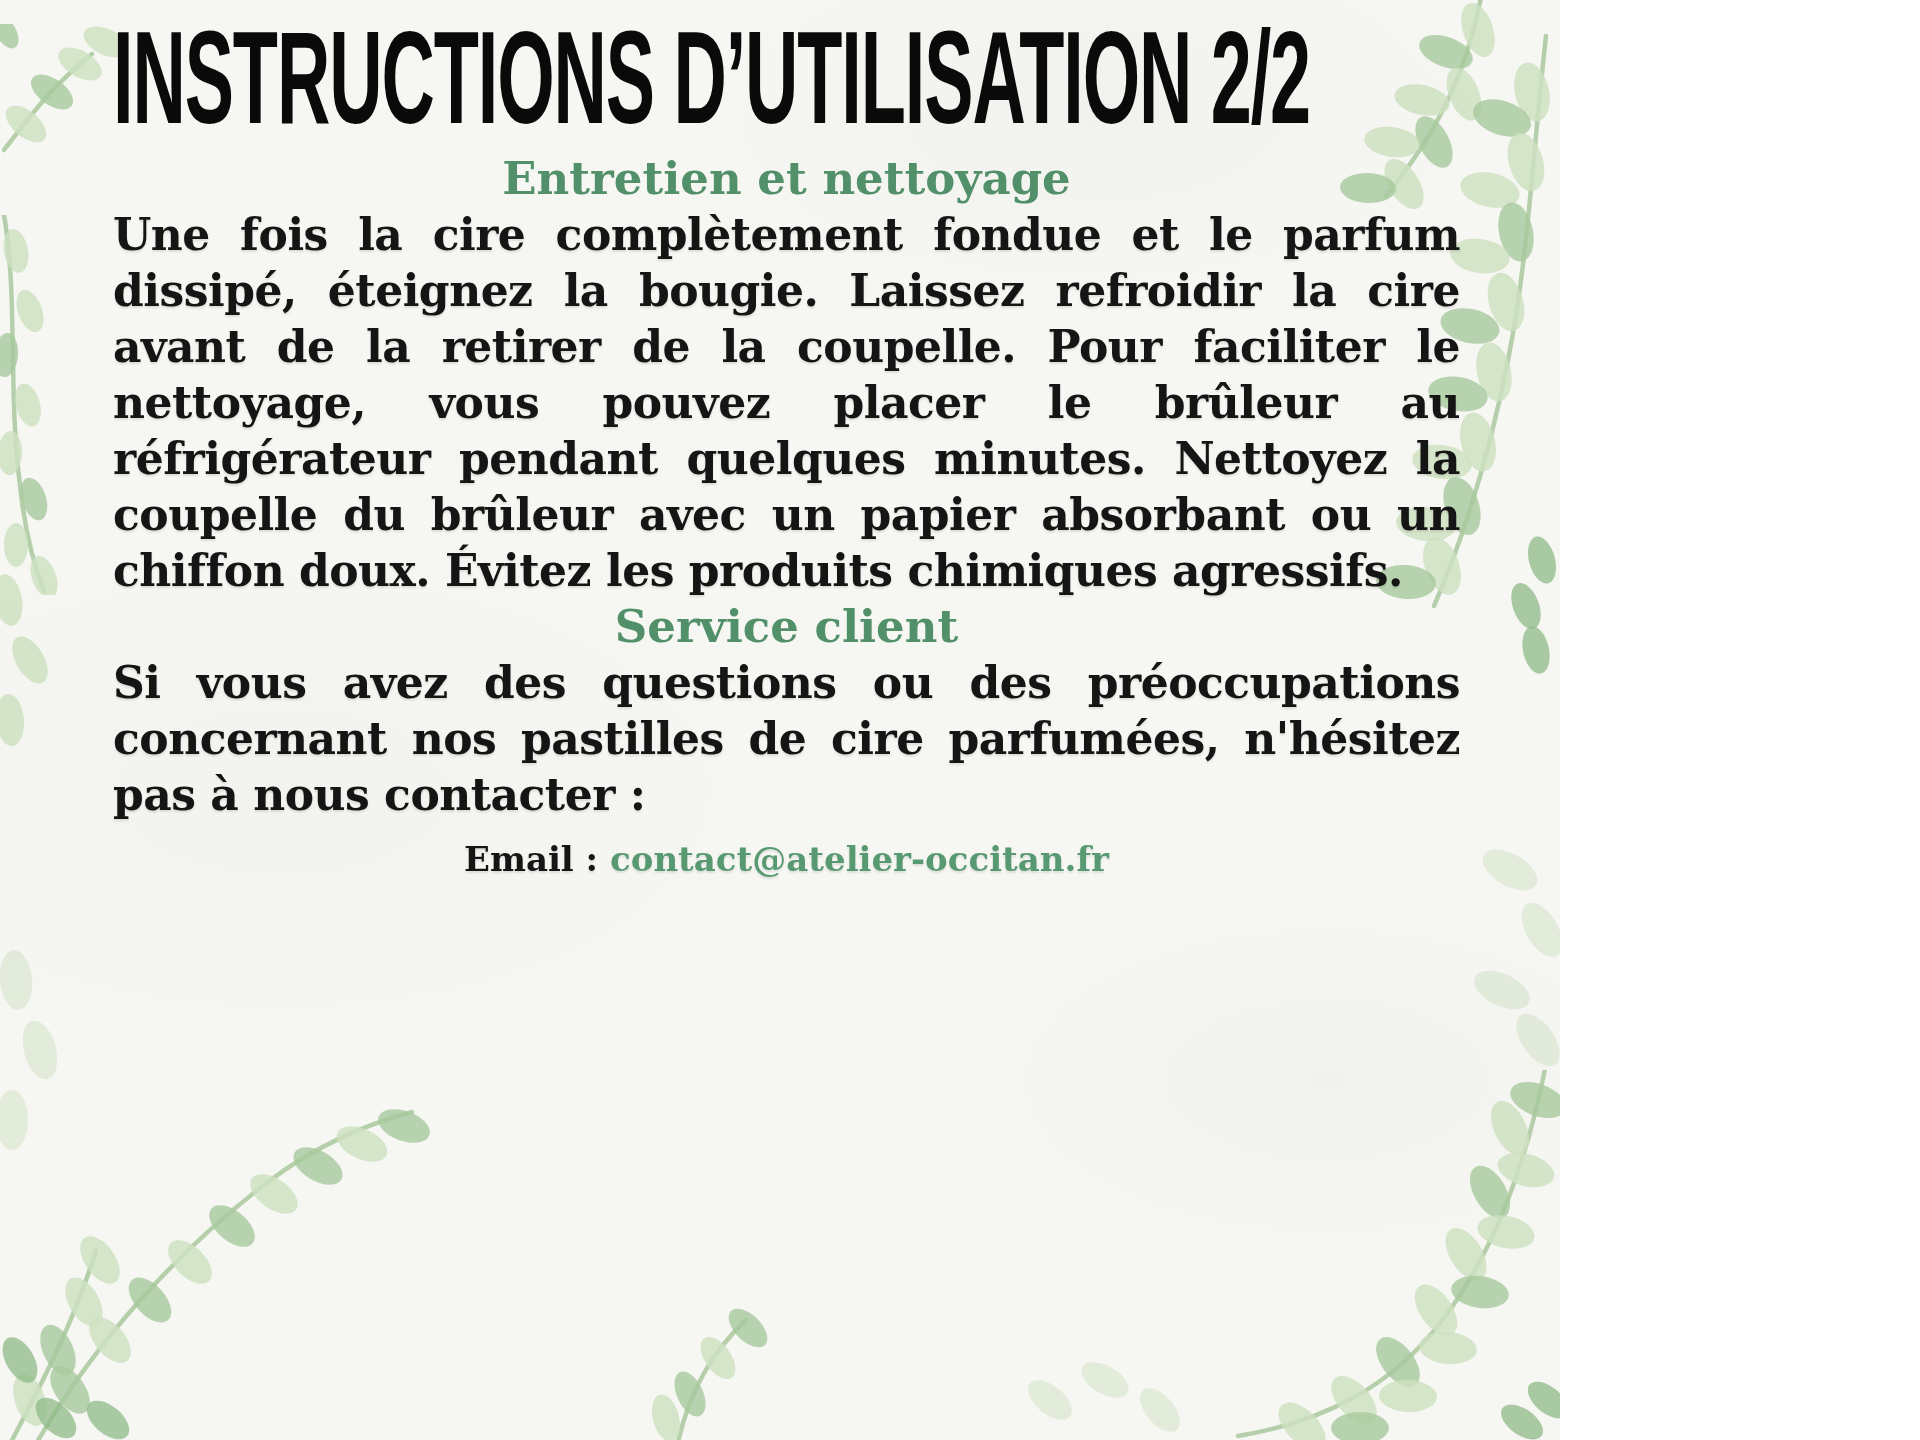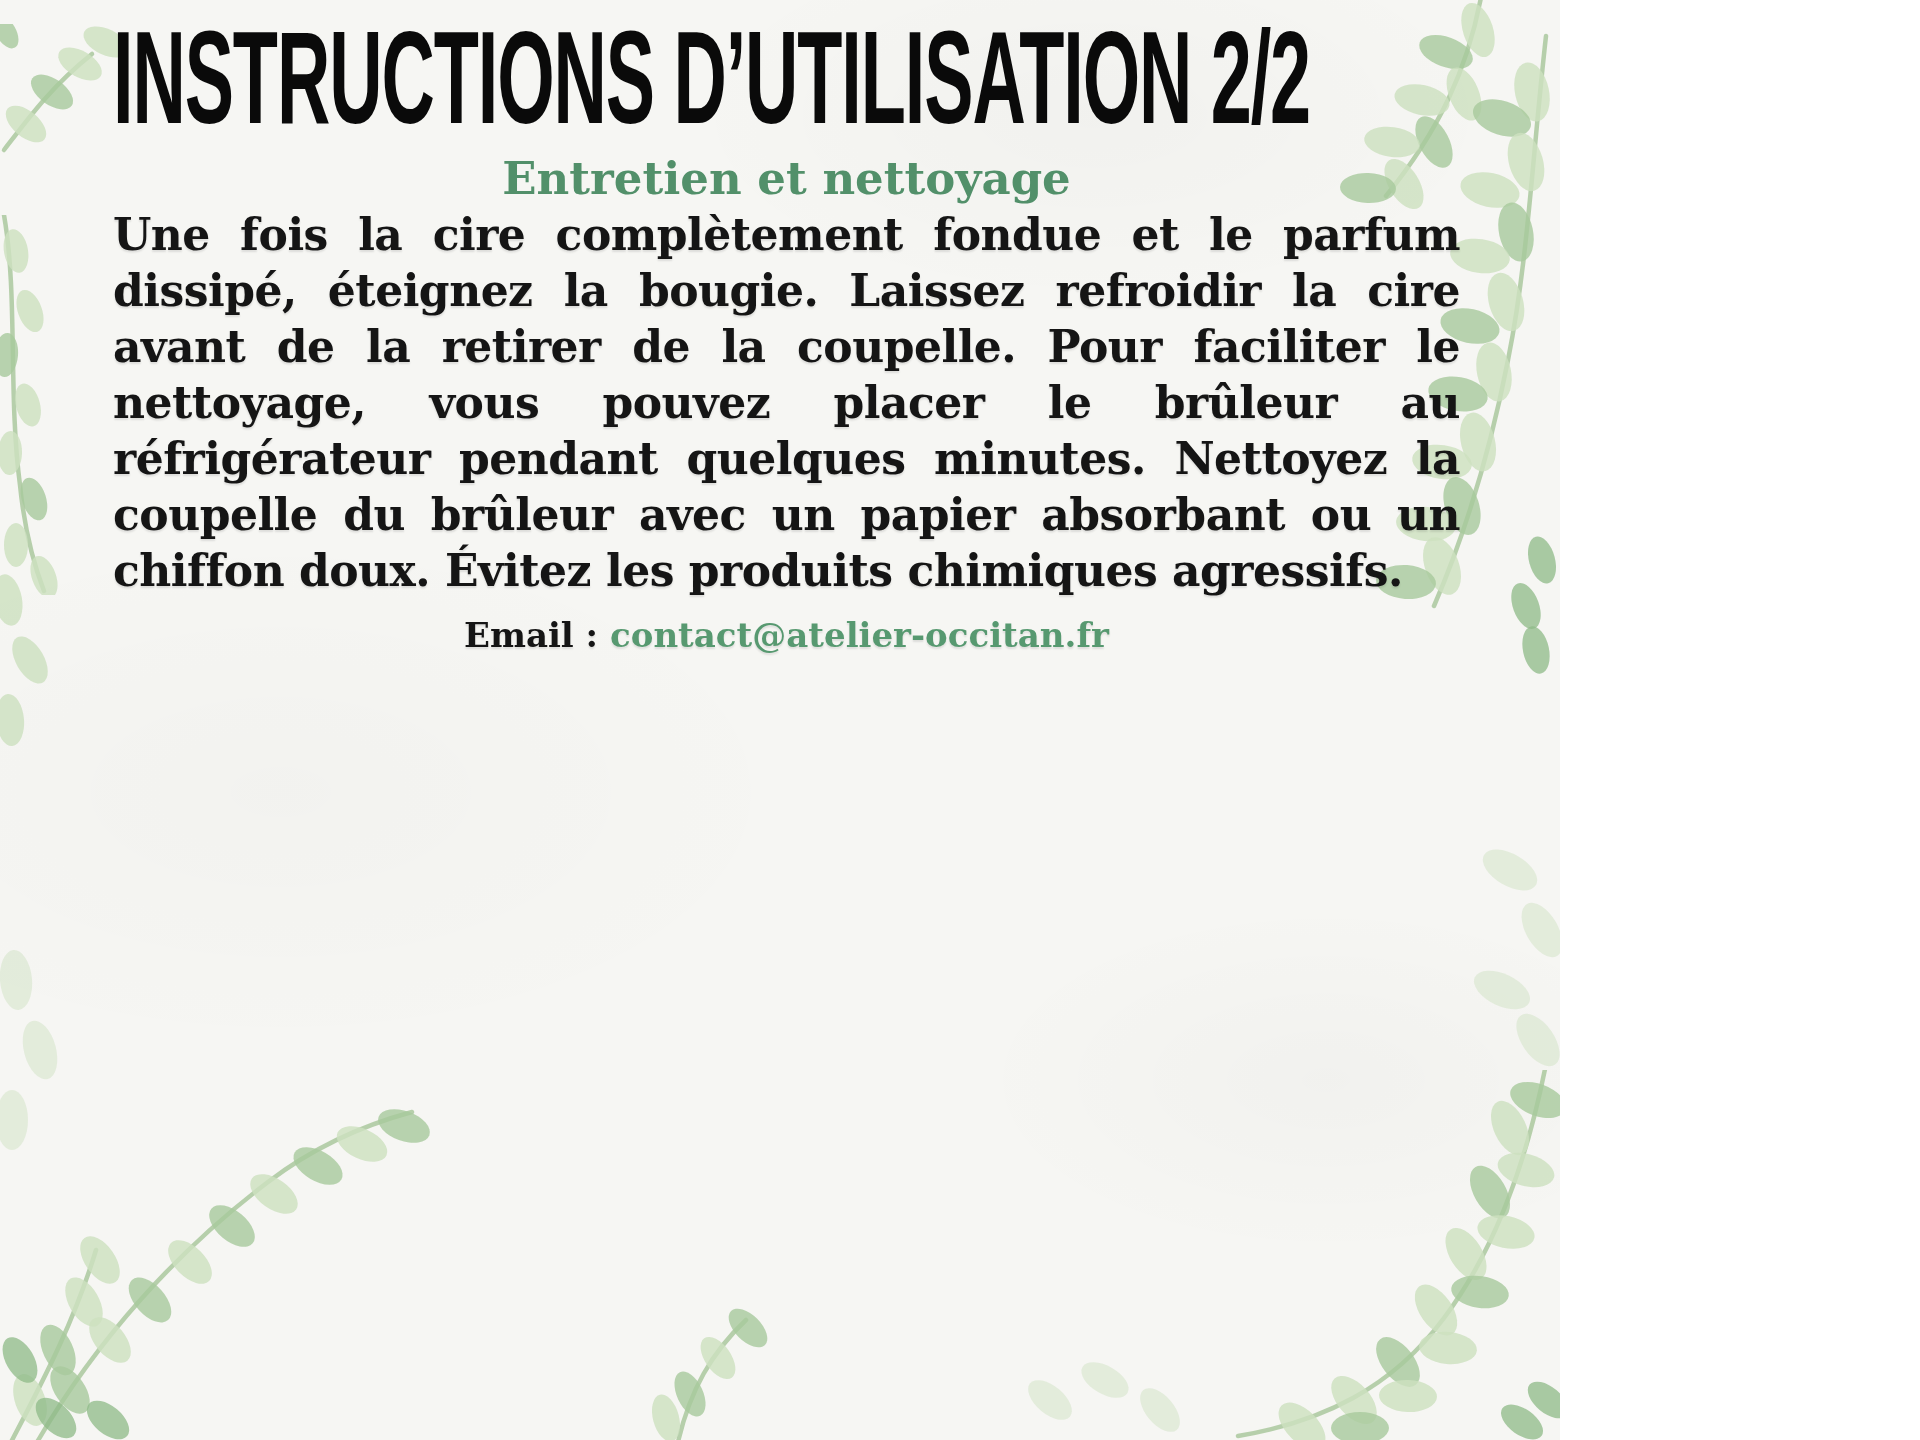--- a/index.html
+++ b/index.html
@@ -205,20 +205,24 @@
 
     <section>
       <h2 class="sec sec-1">Entretien et nettoyage</h2>
       <p class="body p-first">Une fois la cire complètement fondue et le parfum dissipé, éteignez la bougie. Laissez refroidir la cire avant de la retirer de la coupelle. Pour faciliter le nettoyage, vous pouvez placer le brûleur au réfrigérateur pendant quelques minutes. Nettoyez la coupelle du brûleur avec un papier absorbant ou un chiffon doux. Évitez les produits chimiques agressifs.</p>
     </section>
 
 
     <section>
     </section>
 
+    <section>
+      <h2 class="sec sec-4">Service client</h2>
+      <p class="body p-next">Si vous avez des questions ou des préoccupations concernant nos pastilles de cire parfumées, n'hésitez pas à nous contacter :</p>
+    </section>
 
     <p class="email-line">
       <span class="email-label">Email :</span>
       <a class="email-link" href="#">contact@atelier-occitan.fr</a>
     </p>
 
   </div>
 </div>
 
 </body></html>

